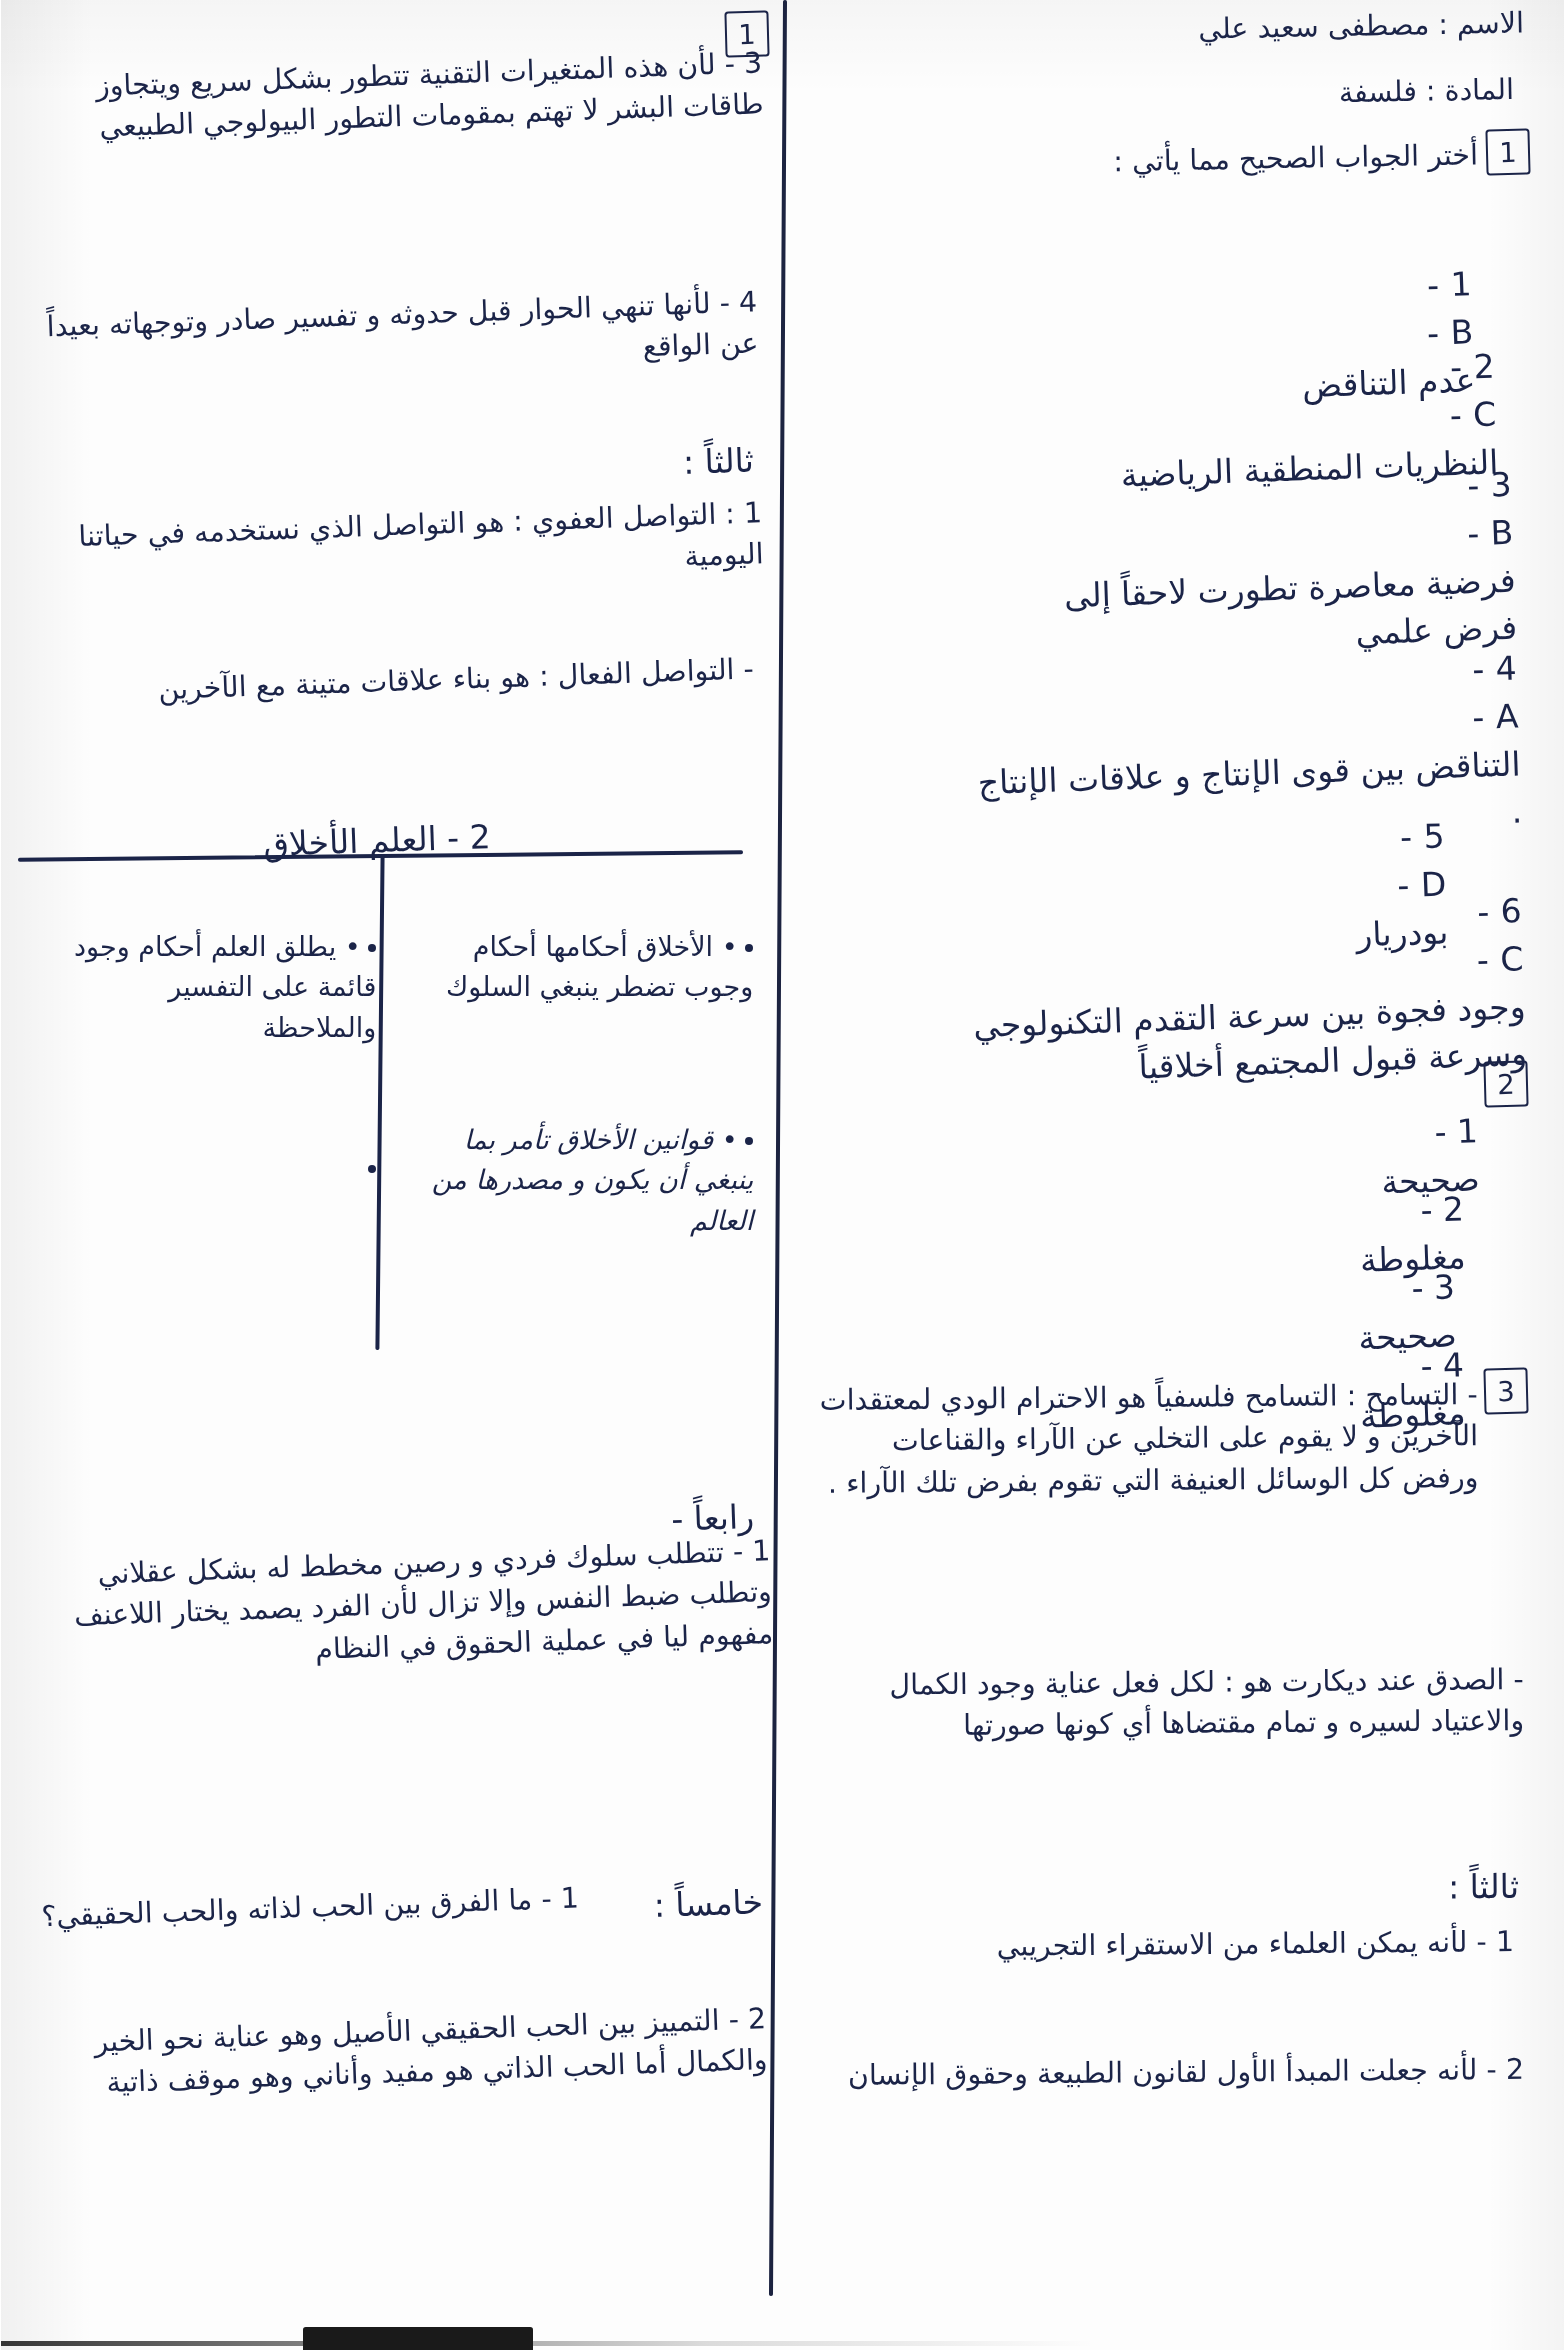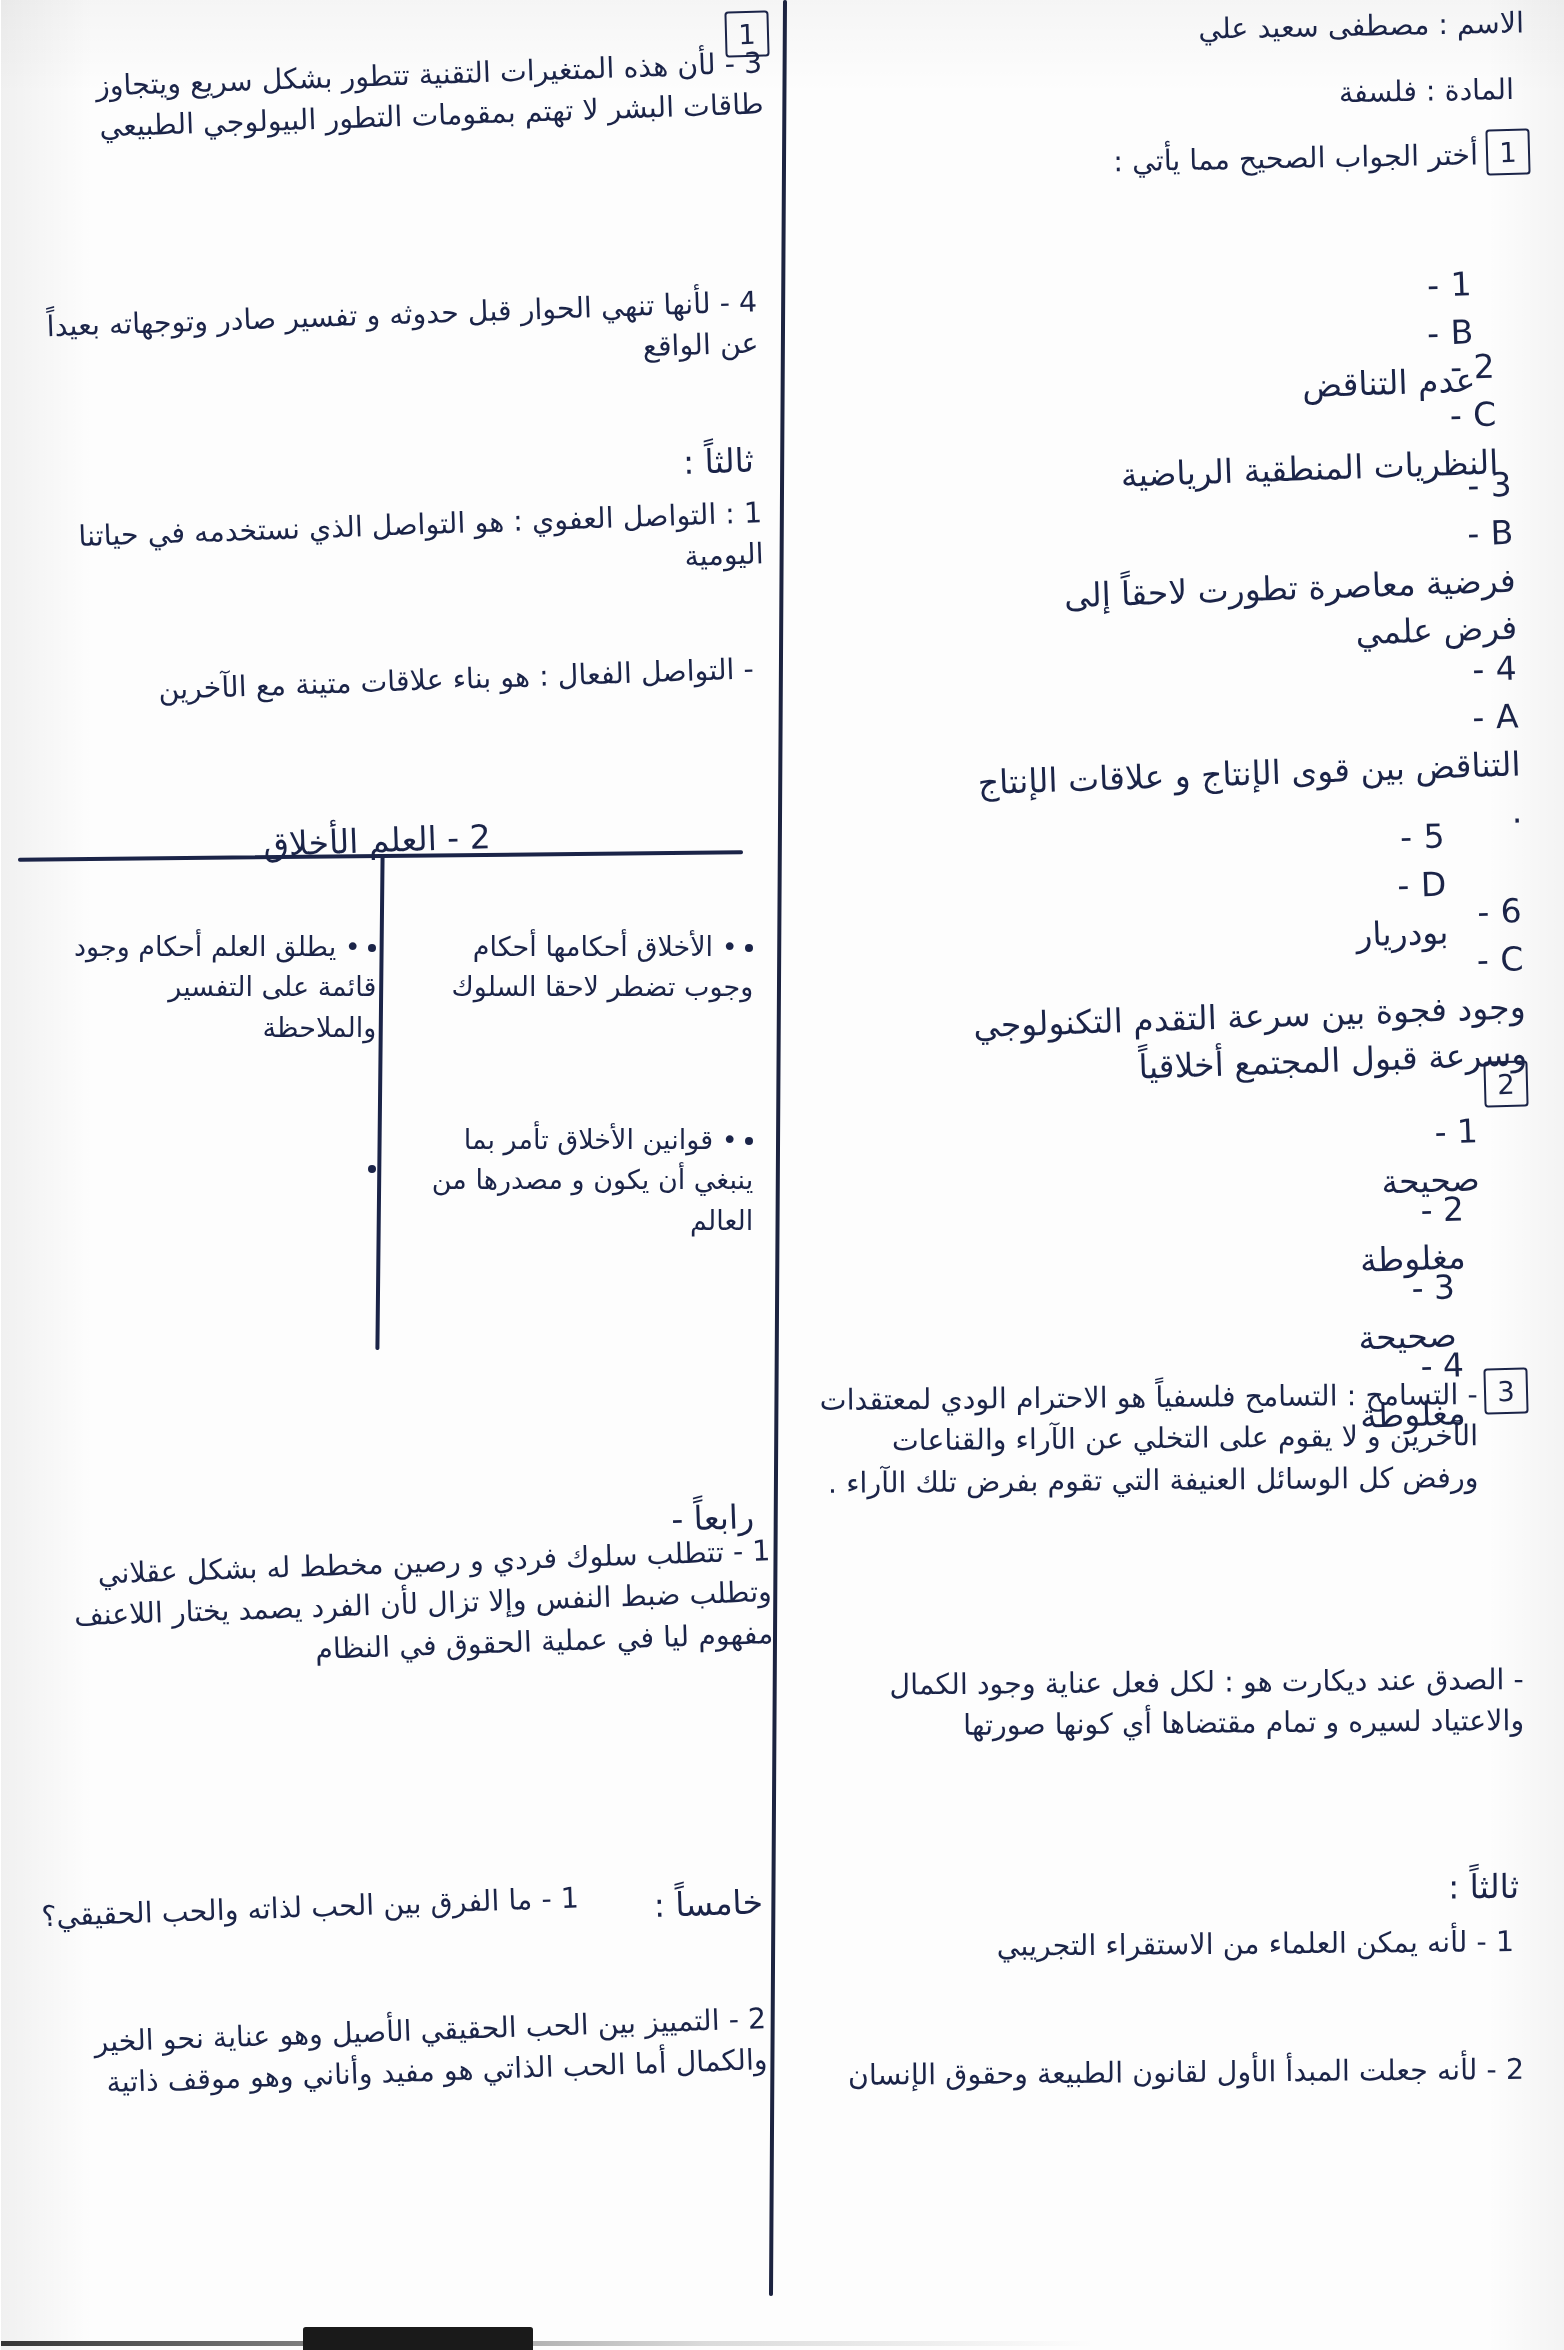--- a/index.html
+++ b/index.html
@@ -252,28 +252,28 @@
 
     <div class="hw slant2" style="top:661px; right:27.5px; width:725px; text-align:right;">- التواصل الفعال : هو بناء علاقات متينة مع الآخرين</div>
 
     <div class="hw slant2 big" style="top:817px; right:211px; width:386px; text-align:center;">2 - العلم     الأخلاق</div>
 
     <div class="table-wrap">
       <div class="tbl-h"></div>
       <div class="tbl-v"></div>
 
       <div class="tbl-cell" style="top:32px; right:9.2px; width:331px;">
-        <span class="bullet-dot"></span><span>• الأخلاق أحكامها أحكام وجوب تضطر لاحقا السلوك</span>
+        <span class="bullet-dot"></span><span>• الأخلاق أحكامها أحكام وجوب تضطر ينبغي السلوك</span>
       </div>
 
       <div class="tbl-cell" style="top:32px; right:386px; width:312px;">
         <span class="bullet-dot"></span><span>• يطلق العلم أحكام وجود قائمة على التفسير والملاحظة</span>
       </div>
 
-      <div class="tbl-cell" style="top:225px; right:9.2px; width:340px;">
+      <div class="tbl-cell" style="top:225px; right:9.2px; width:340px;font-style:italic;">
         <span class="bullet-dot"></span><span>• قوانين الأخلاق تأمر بما ينبغي أن يكون و مصدرها من العالم</span>
       </div>
 
       <div class="tbl-cell" style="top:253px; right:386px; width:312px;">
         <span class="bullet-dot"></span>
       </div>
     </div>
 
     <div class="hw slant2 big" style="top:1497px; right:27.5px; width:230px; text-align:right;">رابعاً -</div>
 

